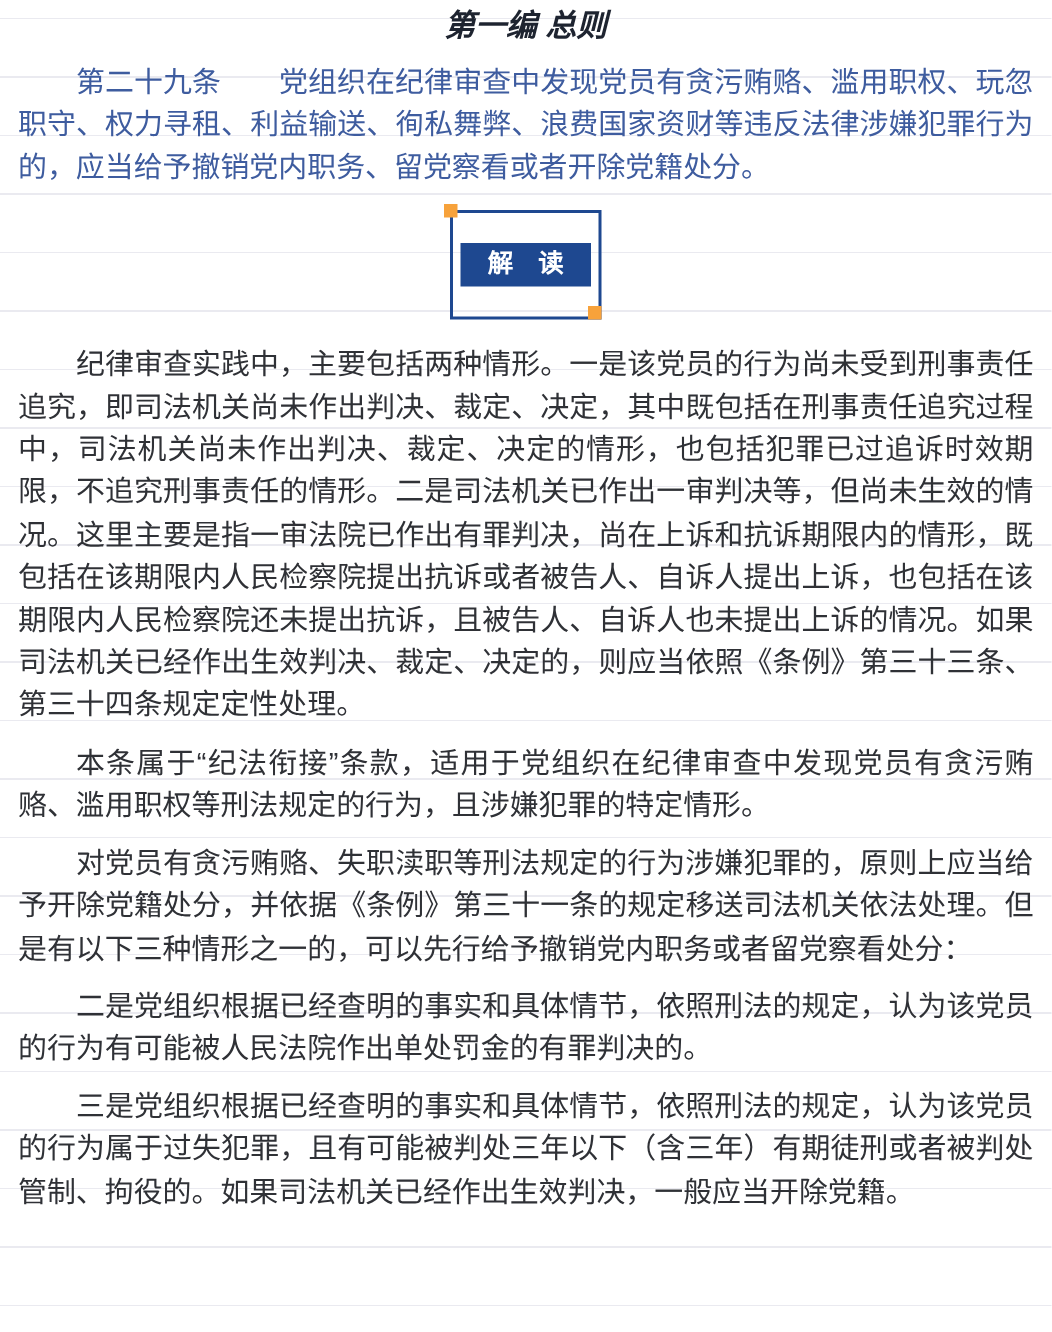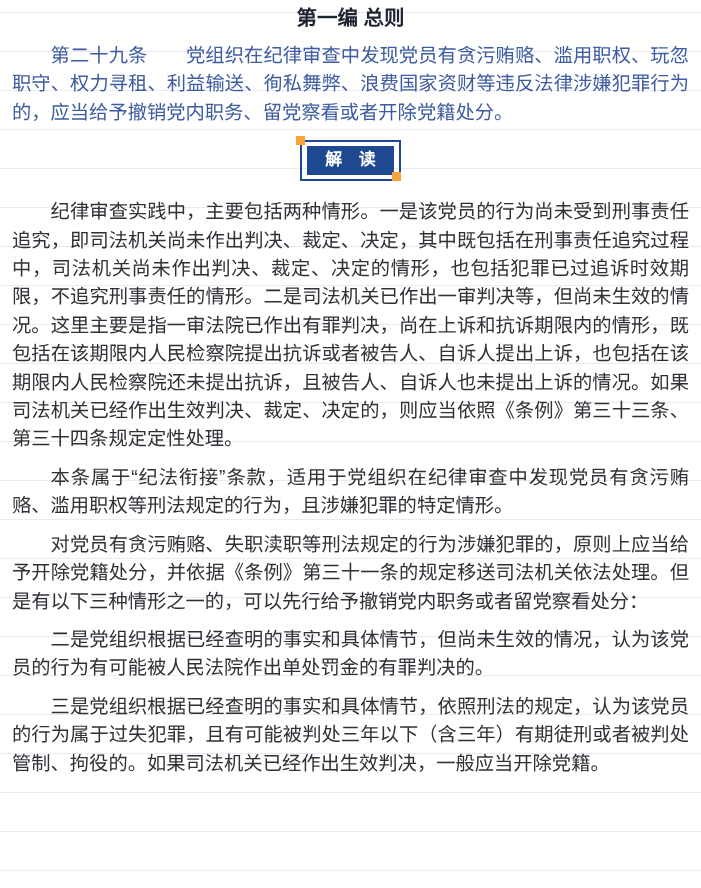--- a/index.html
+++ b/index.html
@@ -26,40 +26,41 @@
     line-height: 28.4px;
     color: #2f3136;
   }
   .heading {
     margin: 0;
     font-size: 20.5px;
     line-height: 29px;
     font-weight: bold;
     text-align: center;
     color: #1e2430;
+    font-style: italic;
   }
   p.para {
     margin: 10px;
     text-indent: 2em;
     text-align: justify;
   }
   p.article {
     color: #3e5c9f;
   }
   .article-gap {
     display: inline-block;
     width: 2em;
   }
   
   .badge-wrap {
     position: relative;
     width: fit-content;
     margin: 13px auto 17px auto;
     border: 2px solid #1e4890;
-    padding: 4px 5px;
+    padding: 20px 5px;
   }
   .badge-inner {
     background: #1e4890;
     color: #ffffff;
     font-size: 17px;
     line-height: 20px;
     font-weight: bold;
     padding: 4px 12px 5px 18px;
     letter-spacing: 6px;
     white-space: nowrap;
@@ -87,16 +88,16 @@
 
   <div class="badge-wrap">
     <span class="corner corner-tl"></span>
     <div class="badge-inner">解 读</div>
     <span class="corner corner-br"></span>
   </div>
 
   <p class="para">纪律审查实践中，主要包括两种情形。一是该党员的行为尚未受到刑事责任追究，即司法机关尚未作出判决、裁定、决定，其中既包括在刑事责任追究过程中，司法机关尚未作出判决、裁定、决定的情形，也包括犯罪已过追诉时效期限，不追究刑事责任的情形。二是司法机关已作出一审判决等，但尚未生效的情况。这里主要是指一审法院已作出有罪判决，尚在上诉和抗诉期限内的情形，既包括在该期限内人民检察院提出抗诉或者被告人、自诉人提出上诉，也包括在该期限内人民检察院还未提出抗诉，且被告人、自诉人也未提出上诉的情况。如果司法机关已经作出生效判决、裁定、决定的，则应当依照《条例》第三十三条、第三十四条规定定性处理。</p>
   <p class="para">本条属于“纪法衔接”条款，适用于党组织在纪律审查中发现党员有贪污贿赂、滥用职权等刑法规定的行为，且涉嫌犯罪的特定情形。</p>
   <p class="para">对党员有贪污贿赂、失职渎职等刑法规定的行为涉嫌犯罪的，原则上应当给予开除党籍处分，并依据《条例》第三十一条的规定移送司法机关依法处理。但是有以下三种情形之一的，可以先行给予撤销党内职务或者留党察看处分：</p>
-  <p class="para">二是党组织根据已经查明的事实和具体情节，但尚未生效的情况，认为该党员的行为有可能被人民法院作出单处罚金的有罪判决的。</p>
+  <p class="para">二是党组织根据已经查明的事实和具体情节，依照刑法的规定，认为该党员的行为有可能被人民法院作出单处罚金的有罪判决的。</p>
   <p class="para">三是党组织根据已经查明的事实和具体情节，依照刑法的规定，认为该党员的行为属于过失犯罪，且有可能被判处三年以下（含三年）有期徒刑或者被判处管制、拘役的。如果司法机关已经作出生效判决，一般应当开除党籍。</p>
 
 </div>
 
 </body></html>

